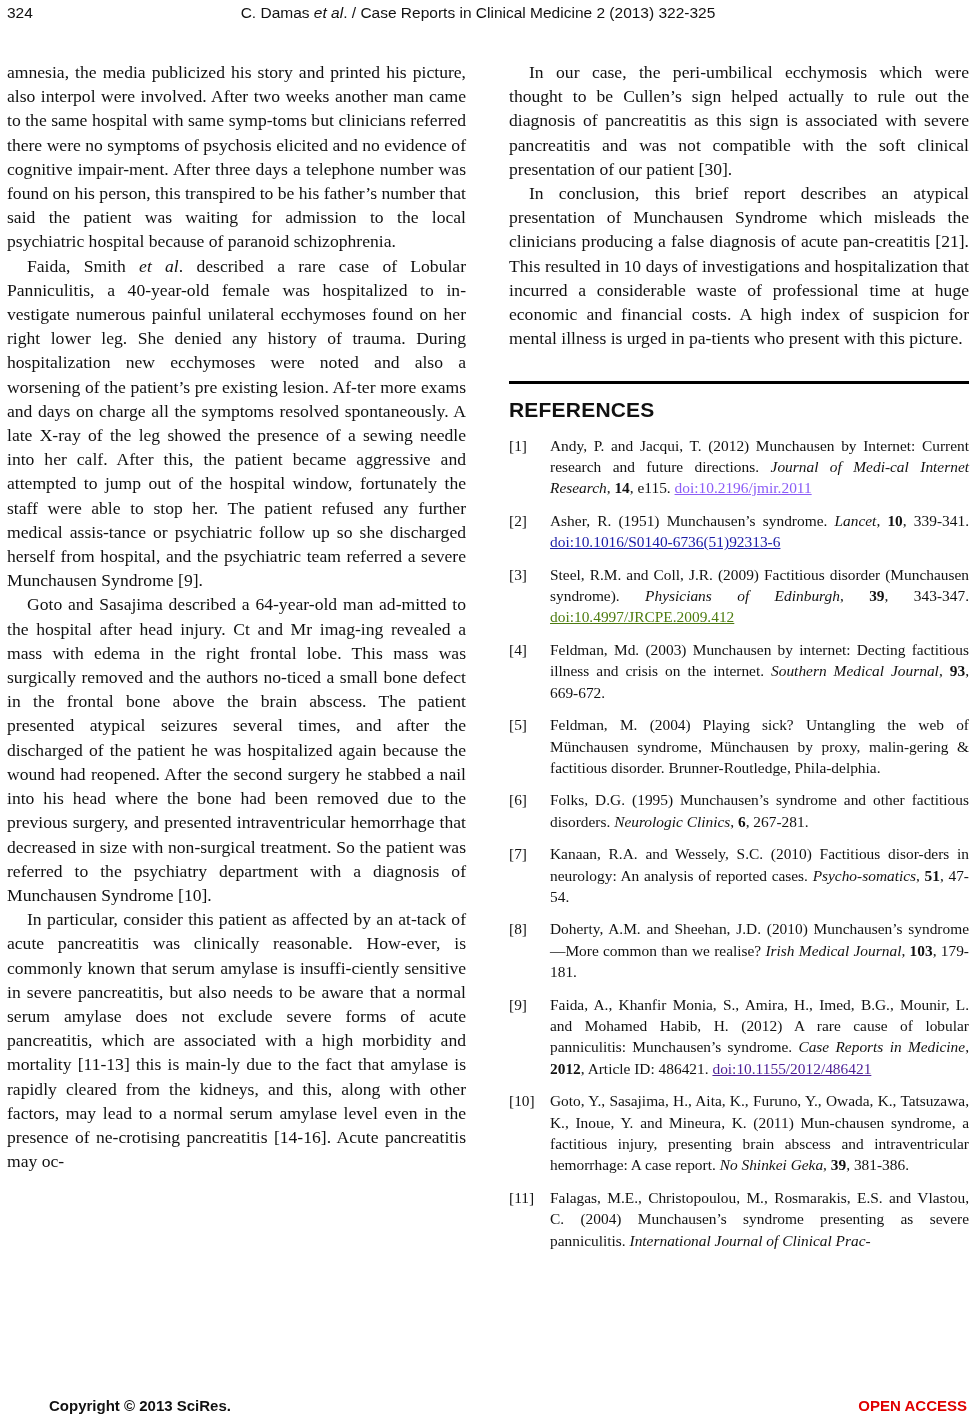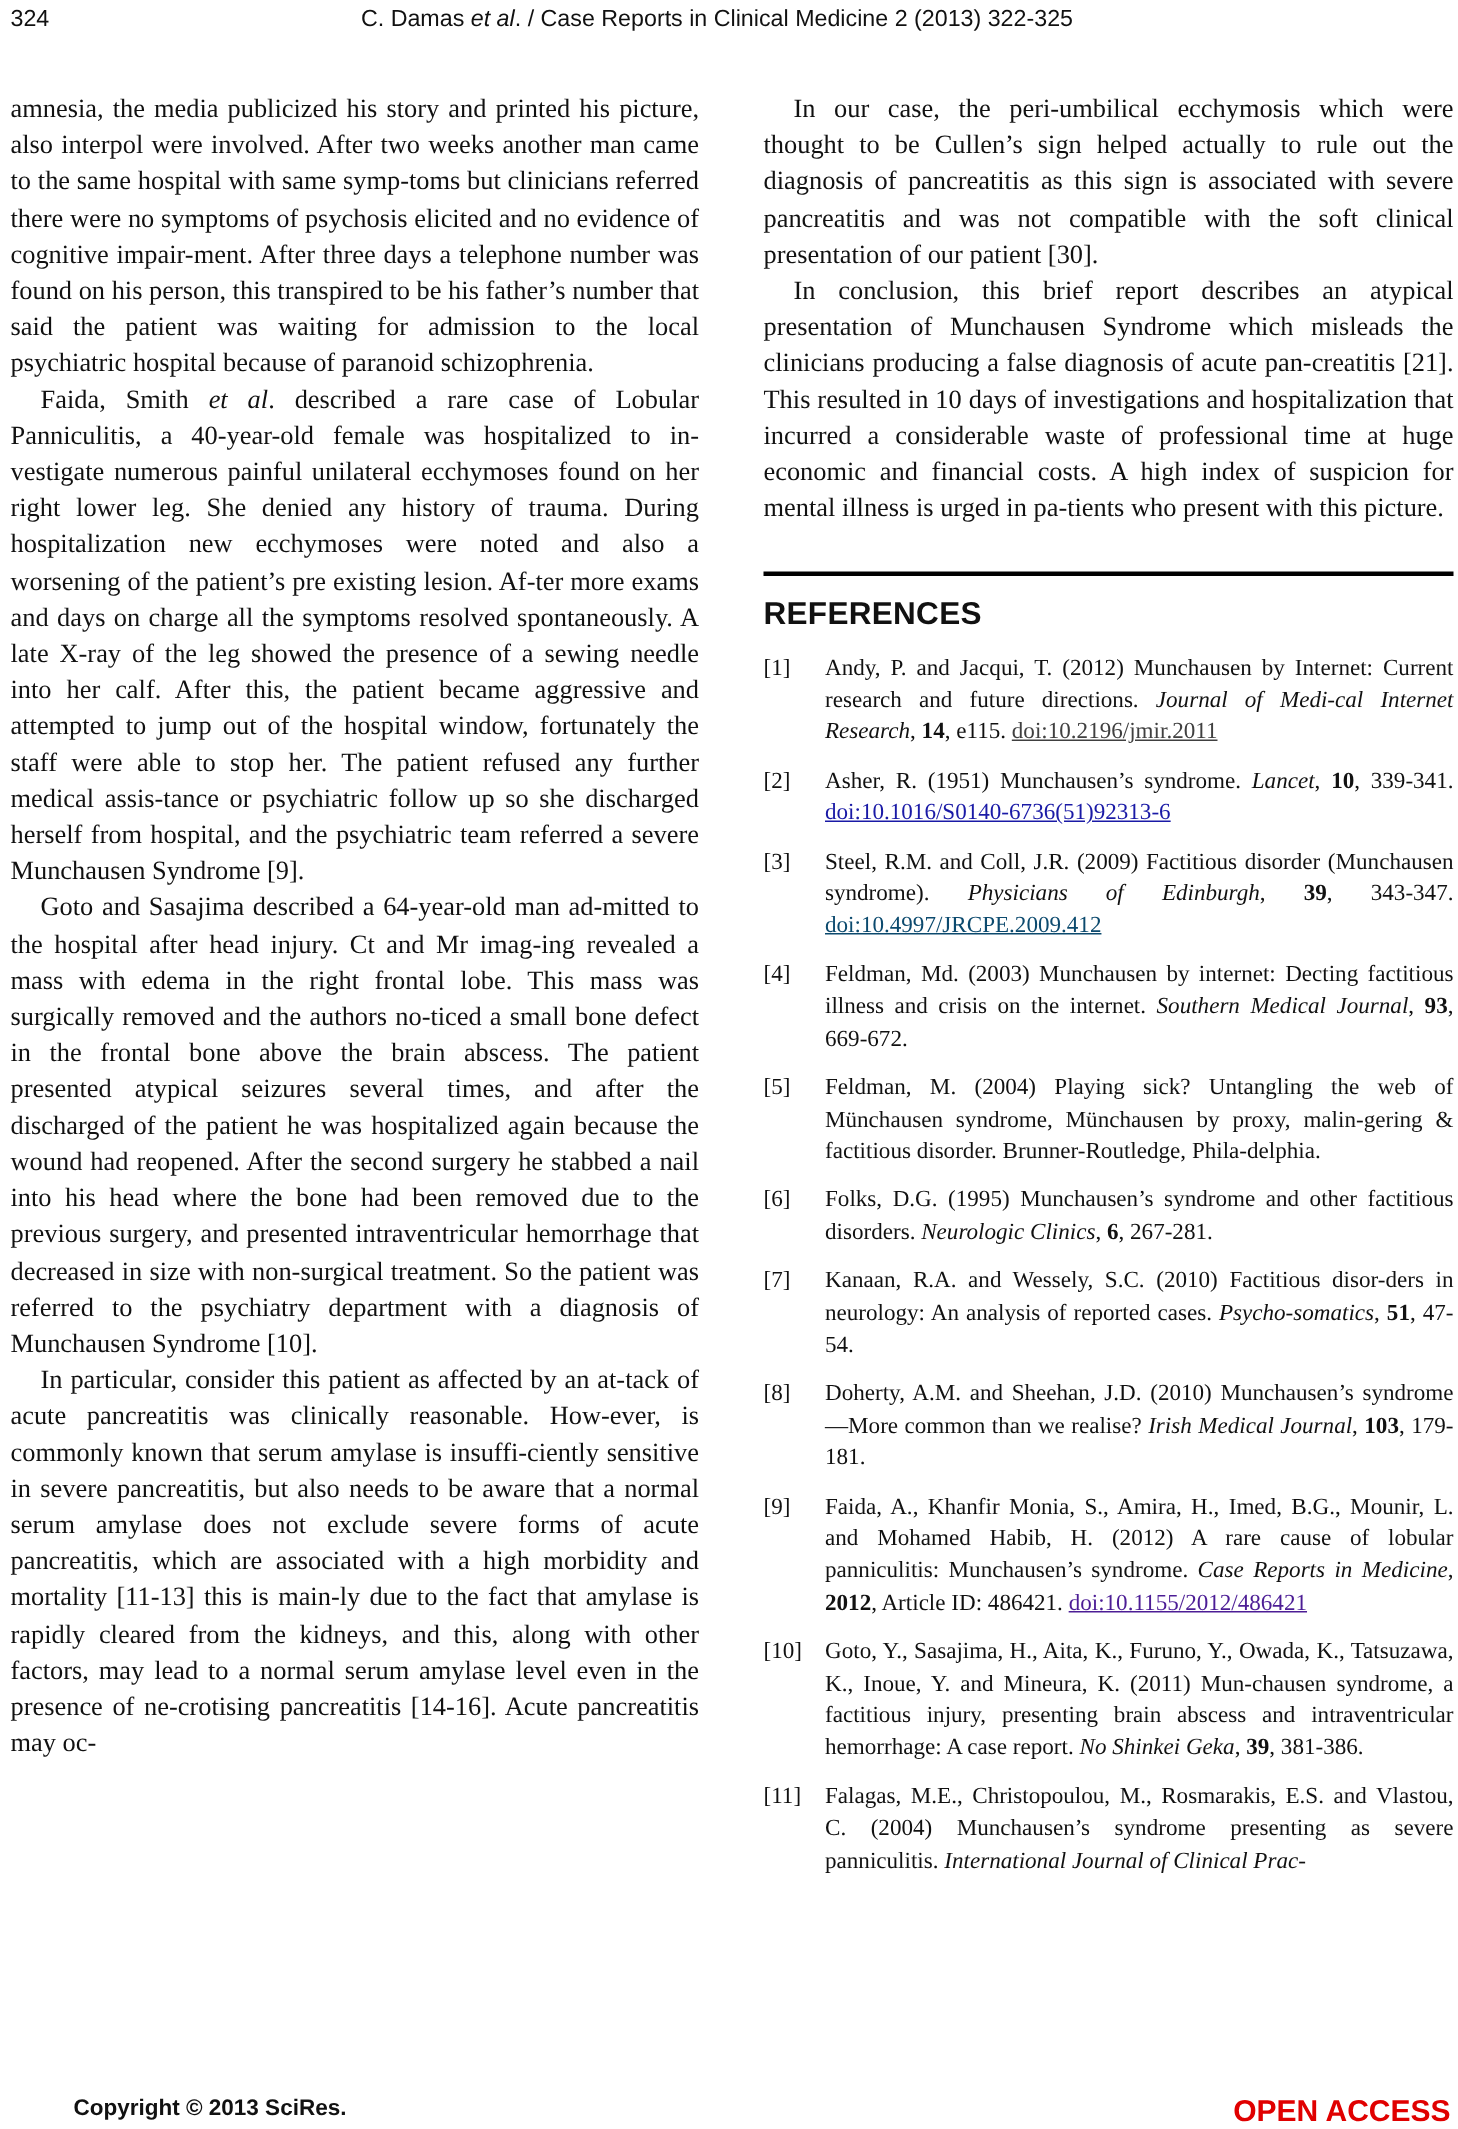--- a/index.html
+++ b/index.html
@@ -12,21 +12,21 @@
     .col p { margin: 0; text-indent: 20px; }
     .col p.noindent { text-indent: 0; }
     .rule { height: 3px; background: #000; margin: 31px 0 0 0; }
     .ref-heading { font-family: "Liberation Sans", sans-serif; font-weight: bold; font-size: 21px; margin: 14px 0 12px 0; letter-spacing: 0.2px; }
     .refs { font-size: 15.4px; line-height: 21.4px; }
     .ref { display: flex; margin-bottom: 11px; }
     .ref-num { width: 41px; flex: none; text-align: left; }
     .ref-body { flex: 1; text-align: justify; }
     .ref-body .doi { color: #1a1aa6; text-decoration: underline; }
     .footer-left { position: absolute; left: 13px; top: 1397px; font-family: "Liberation Sans", sans-serif; font-weight: bold; font-size: 15px; margin-left: 36px; }
-    .footer-right { position: absolute; right: 5px; top: 1397px; font-family: "Liberation Sans", sans-serif; font-weight: bold; font-size: 20px; color: #e00000; }
+    .footer-right { position: absolute; right: 5px; top: 1397px; font-family: "Liberation Sans", sans-serif; font-weight: bold; font-size: 15px; color: #e00000; }
     i { font-style: italic; }
     b { font-weight: bold; }
   </style>
 </head>
 <body>
 
 <div class="header-num">324</div>
 <div class="header-title"><span>C. Damas </span><i>et al</i><span>. / Case Reports in Clinical Medicine 2 (2013) 322-325</span></div>
 
 <div class="col col-left" id="left-col">
@@ -39,29 +39,29 @@
 <div class="col col-right">
   <div id="right-paras">
       <p><span>In our case, the peri-umbilical ecchymosis which were thought to be Cullen’s sign helped actually to rule out the diagnosis of pancreatitis as this sign is associated with severe pancreatitis and was not compatible with the soft clinical presentation of our patient [30].</span></p>
       <p><span>In conclusion, this brief report describes an atypical presentation of Munchausen Syndrome which misleads the clinicians producing a false diagnosis of acute pan-creatitis [21]. This resulted in 10 days of investigations and hospitalization that incurred a considerable waste of professional time at huge economic and financial costs. A high index of suspicion for mental illness is urged in pa-tients who present with this picture.</span></p>
     </div>
   <div class="rule"></div>
   <div class="ref-heading">REFERENCES</div>
   <div class="refs" id="refs">
       <div class="ref">
         <div class="ref-num">[1]</div>
-        <div class="ref-body"><span>Andy, P. and Jacqui, T. (2012) Munchausen by Internet: Current research and future directions. </span><i>Journal of Medi-cal Internet Research</i><span>, </span><b>14</b><span>, e115. </span><a class="doi" href="#" style="color: #404040;">doi:10.2196/jmir.2011</a></div>
+        <div class="ref-body"><span>Andy, P. and Jacqui, T. (2012) Munchausen by Internet: Current research and future directions. </span><i>Journal of Medi-cal Internet Research</i><span>, </span><b>14</b><span>, e115. </span><a class="doi" href="#" style="color: #8b5cf6;">doi:10.2196/jmir.2011</a></div>
       </div>
       <div class="ref">
         <div class="ref-num">[2]</div>
         <div class="ref-body"><span>Asher, R. (1951) Munchausen’s syndrome. </span><i>Lancet</i><span>, </span><b>10</b><span>, 339-341. </span><a class="doi" href="#" style="color: rgb(26, 26, 166);">doi:10.1016/S0140-6736(51)92313-6</a></div>
       </div>
       <div class="ref">
         <div class="ref-num">[3]</div>
-        <div class="ref-body"><span>Steel, R.M. and Coll, J.R. (2009) Factitious disorder (Munchausen syndrome). </span><i>Physicians of Edinburgh</i><span>, </span><b>39</b><span>, 343-347. </span><a class="doi" href="#" style="color: #0c4a6e;">doi:10.4997/JRCPE.2009.412</a></div>
+        <div class="ref-body"><span>Steel, R.M. and Coll, J.R. (2009) Factitious disorder (Munchausen syndrome). </span><i>Physicians of Edinburgh</i><span>, </span><b>39</b><span>, 343-347. </span><a class="doi" href="#" style="color: #4d7c0f;">doi:10.4997/JRCPE.2009.412</a></div>
       </div>
       <div class="ref">
         <div class="ref-num">[4]</div>
         <div class="ref-body"><span>Feldman, Md. (2003) Munchausen by internet: Decting factitious illness and crisis on the internet. </span><i>Southern Medical Journal</i><span>, </span><b>93</b><span>, 669-672.</span></div>
       </div>
       <div class="ref">
         <div class="ref-num">[5]</div>
         <div class="ref-body"><span>Feldman, M. (2004) Playing sick? Untangling the web of Münchausen syndrome, Münchausen by proxy, malin-gering &amp; factitious disorder. Brunner-Routledge, Phila-delphia.</span></div>
       </div>
       <div class="ref">

